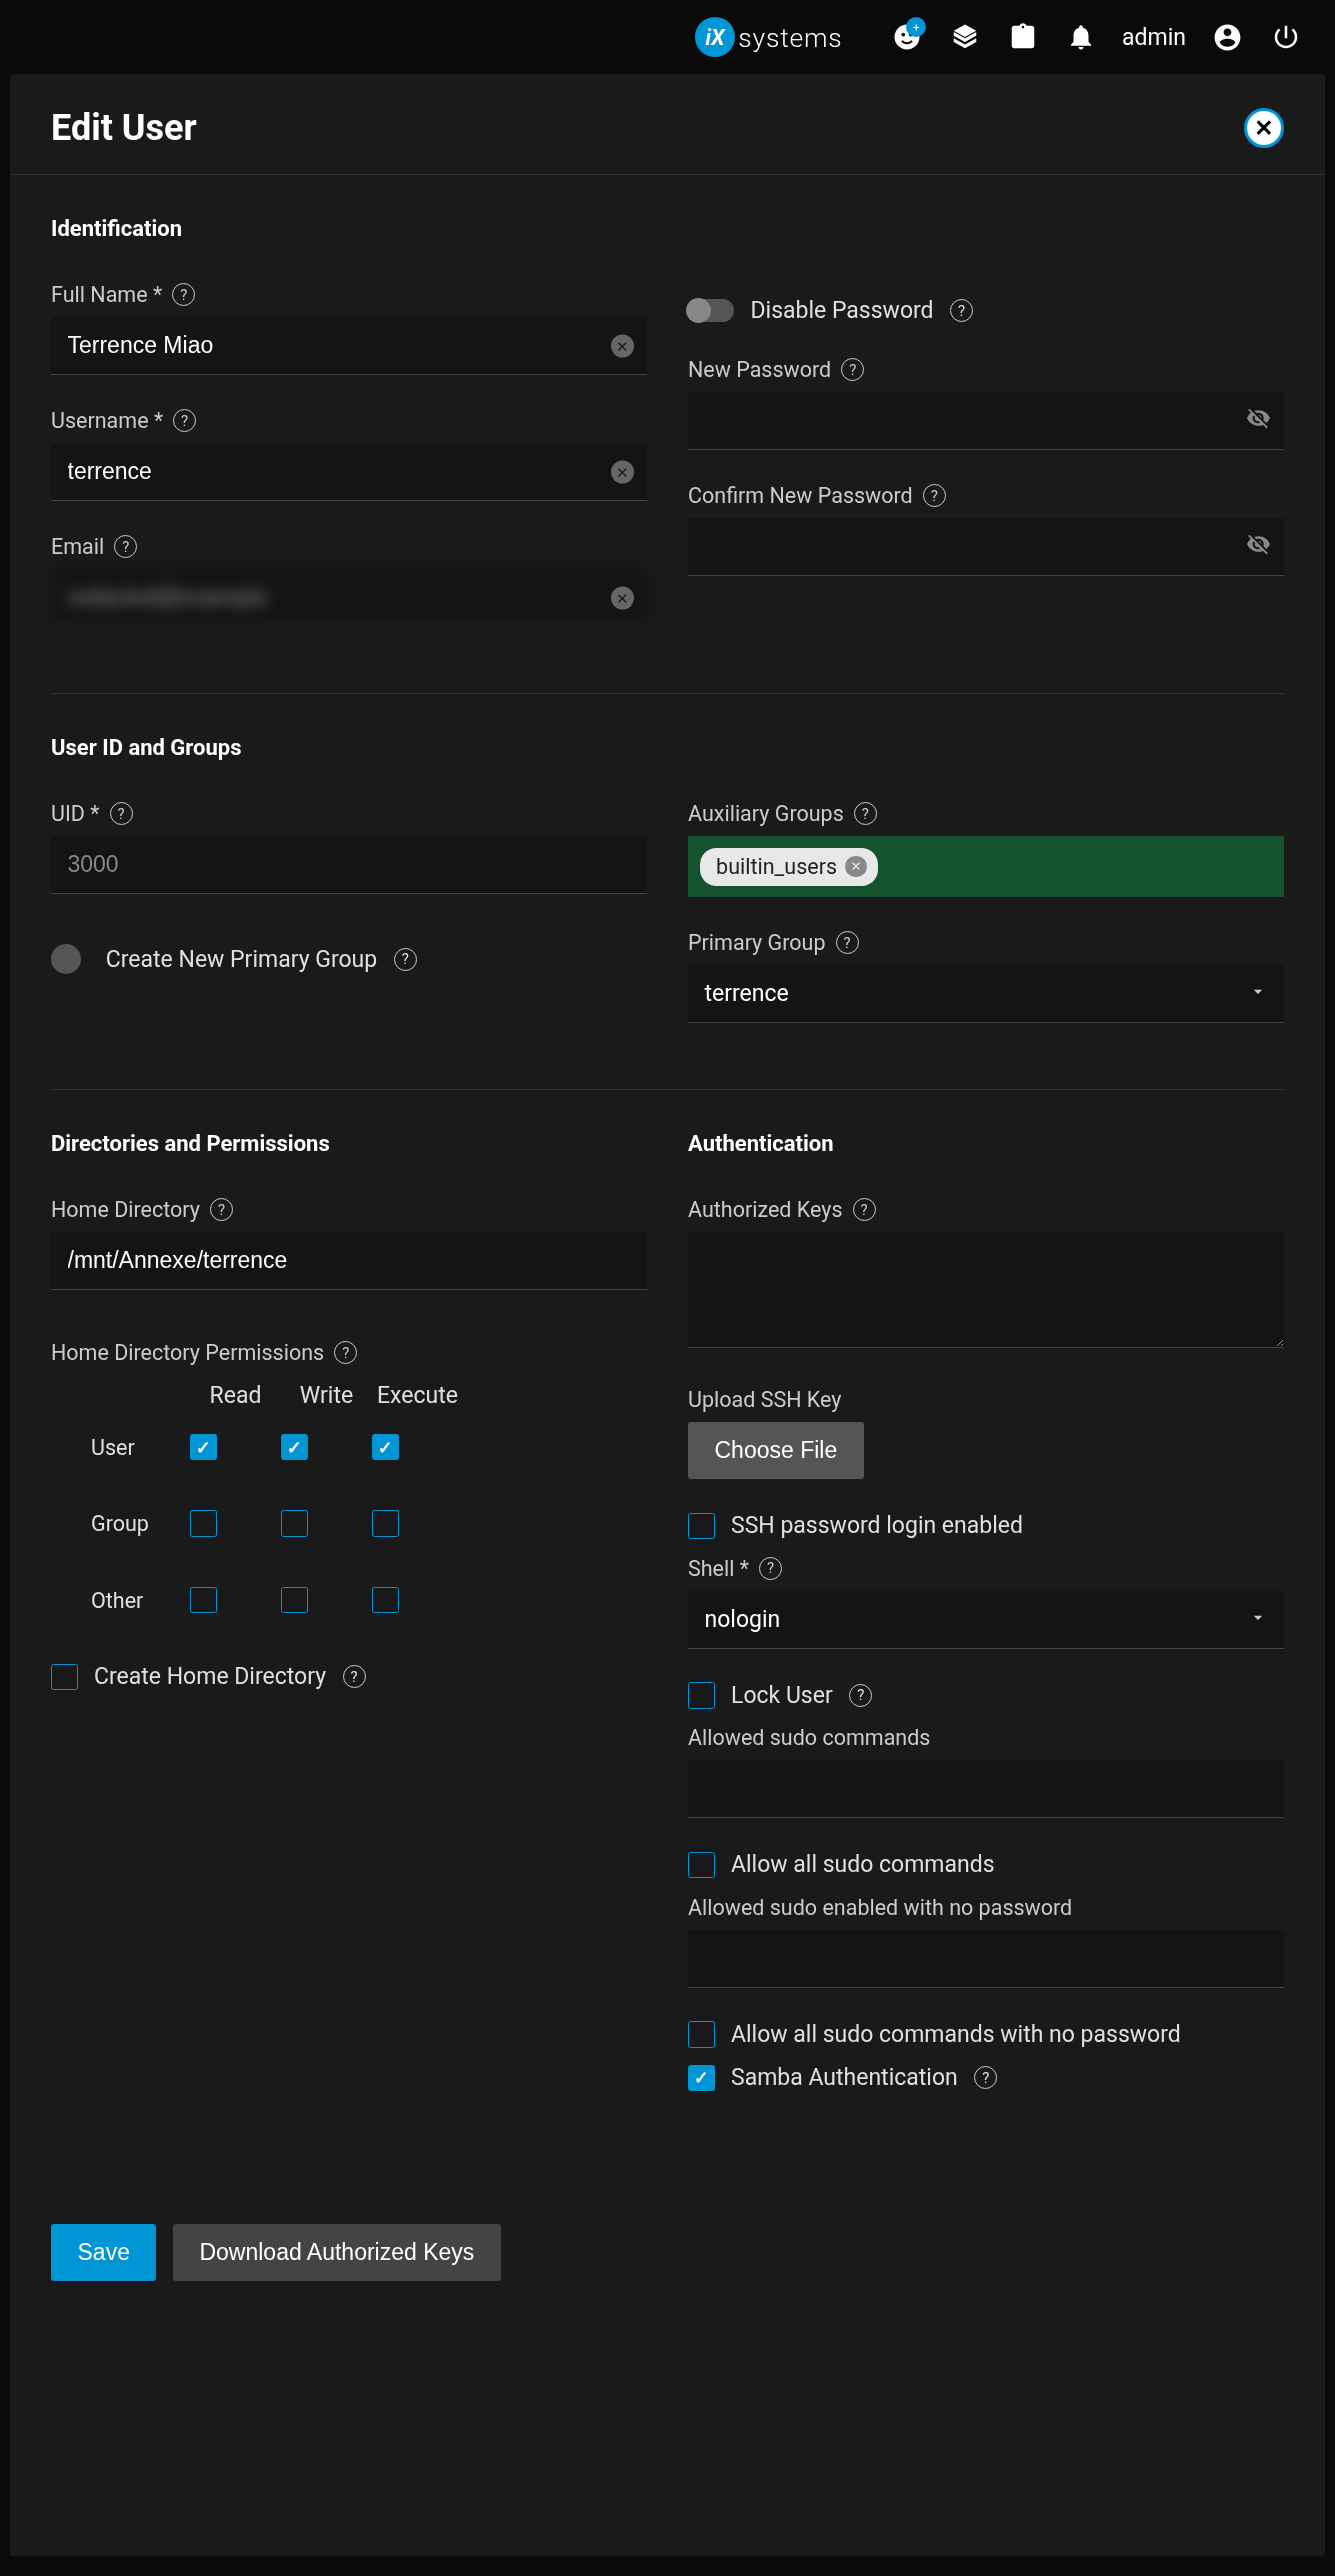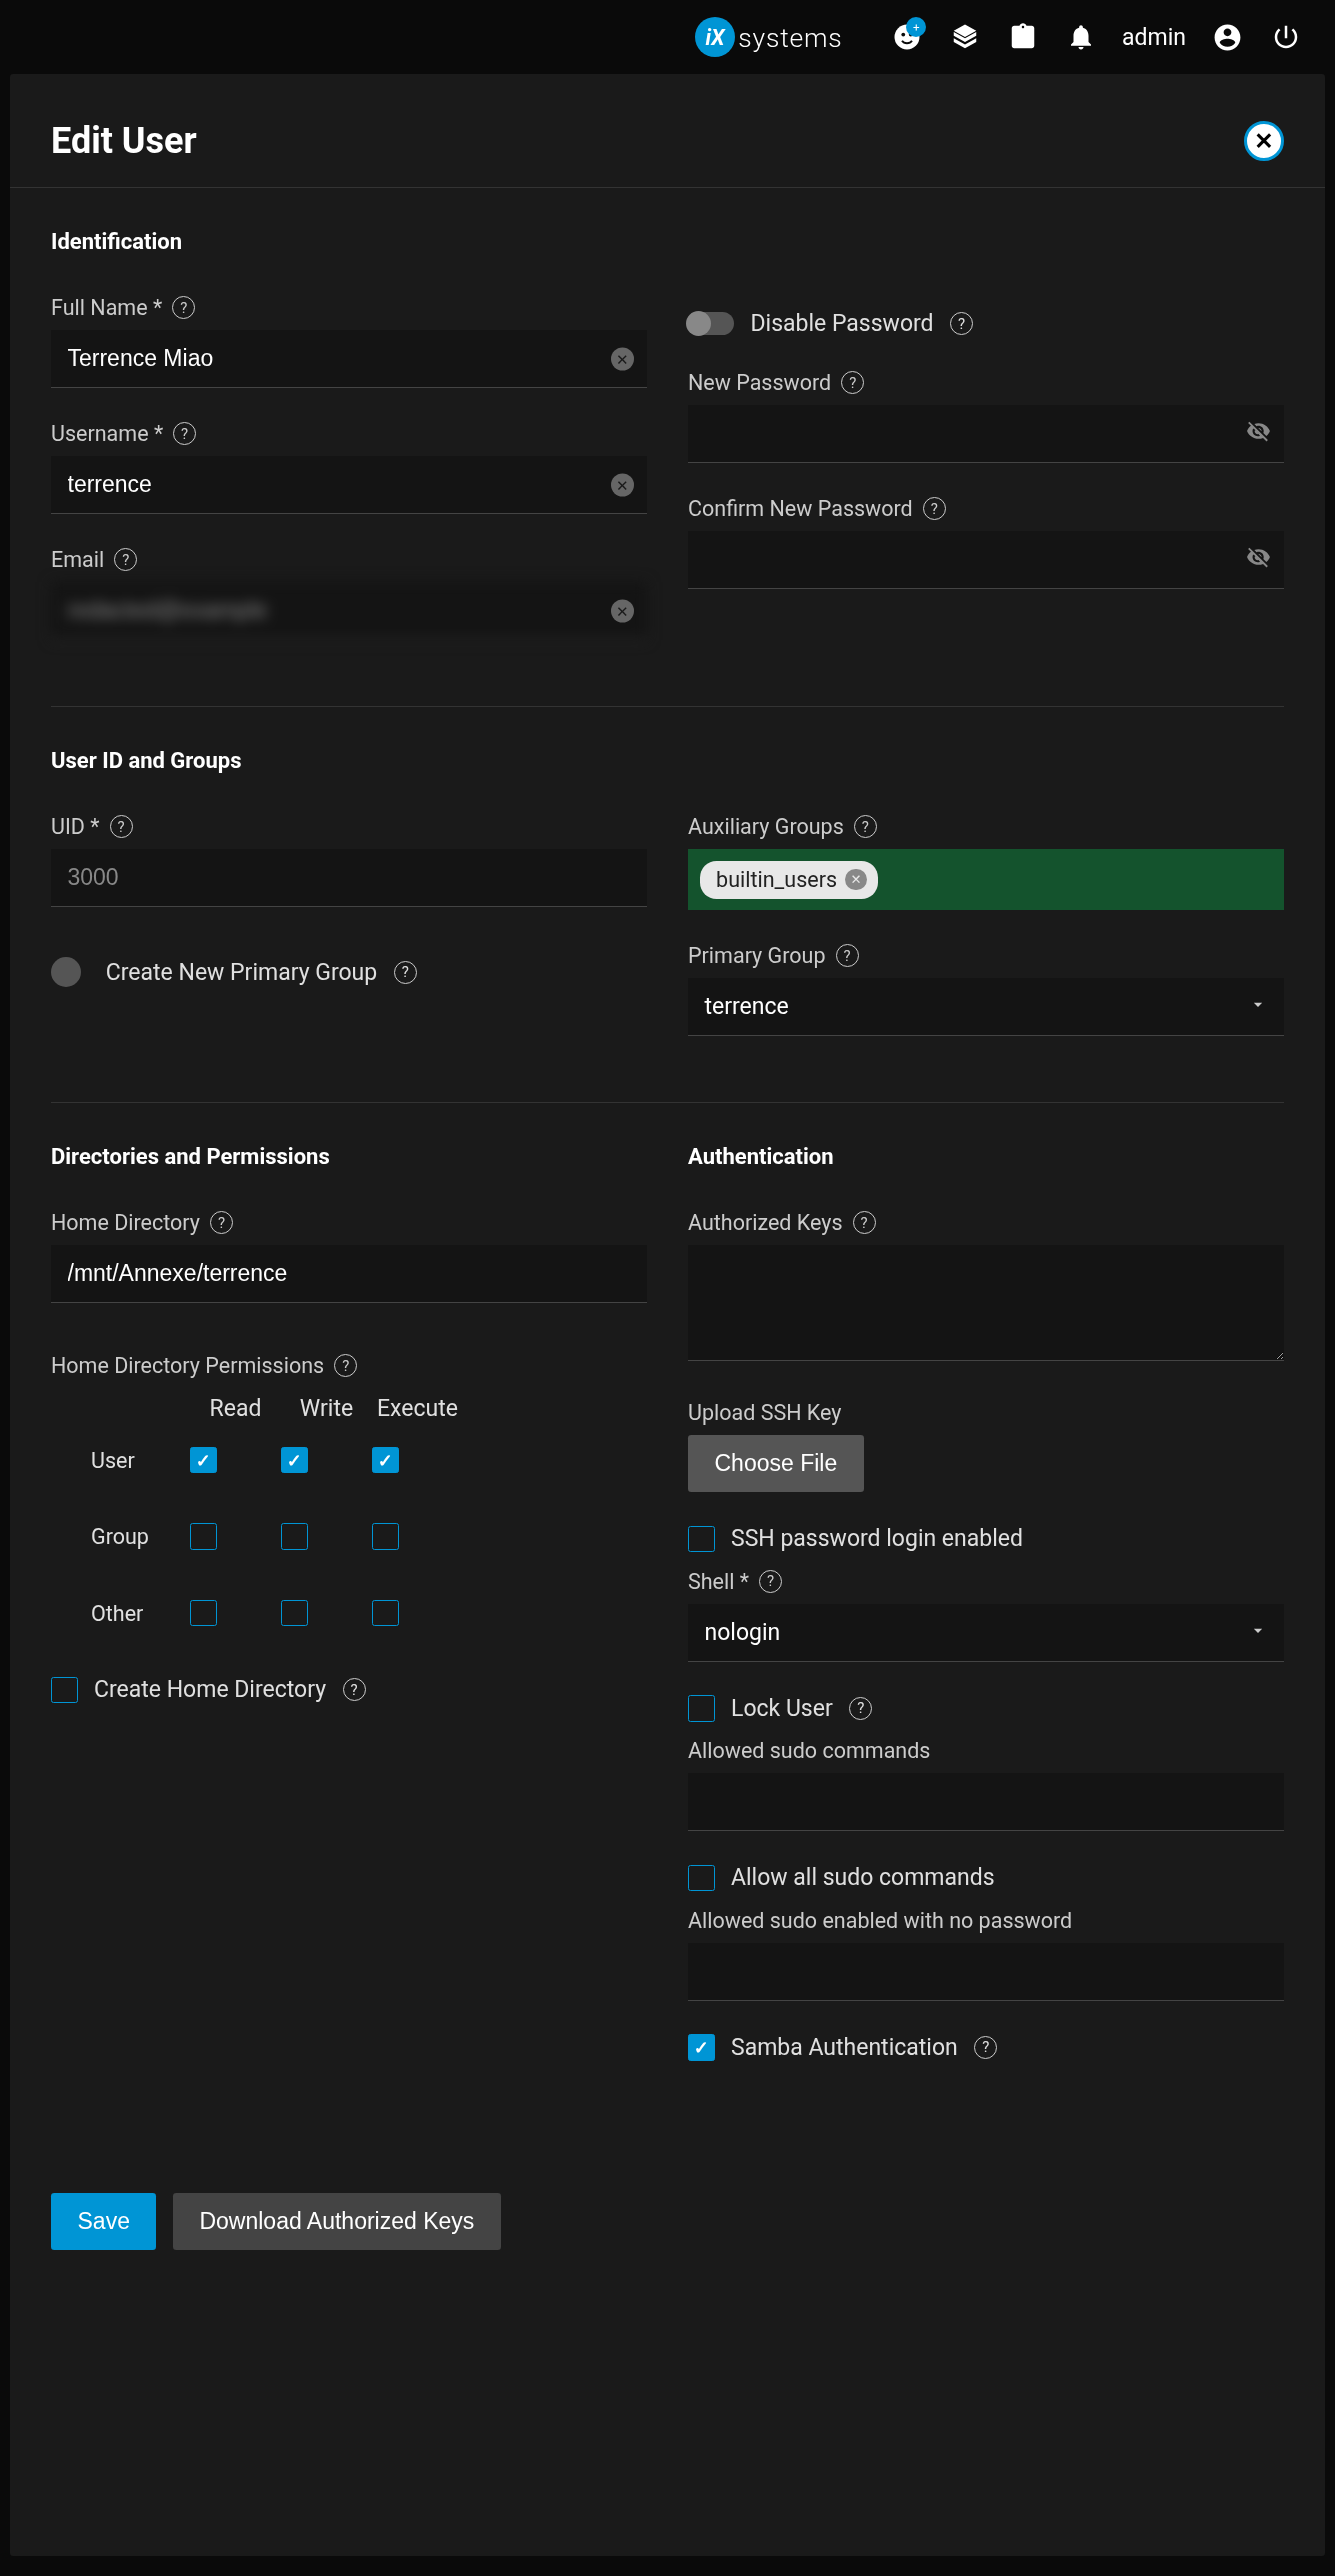--- a/index.html
+++ b/index.html
@@ -75,21 +75,21 @@
     .panel {
       background: #1a1a1a;
       margin: 0 10px;
       border-radius: 3.3px;
       min-height: 2482px;
     }
     .panel-header {
       display: flex;
       justify-content: space-between;
       align-items: center;
-      padding: 46px 41px 25px;
+      padding: 33px 41px 25px;
     }
     .panel-title {
       font-size: 36px;
       font-weight: 700;
       color: #fff;
     }
     .close-btn {
       width: 40px;
       height: 40px;
       border: 3.3px solid #0095d5;
@@ -626,20 +626,24 @@
         </div>
         <div class="checkbox-row">
           <div class="checkbox"></div>
           <span>Allow all sudo commands</span>
         </div>
         <div class="field">
           <div class="field-label">Allowed sudo enabled with no password</div>
           <input class="text-input" style="">
         </div>
         <div class="checkbox-row">
+          <div class="checkbox"></div>
+          <span>Allow all sudo commands with no password</span>
+        </div>
+        <div class="checkbox-row">
           <div class="checkbox checked"></div>
           <span>Samba Authentication</span>
           <span class="help-icon">?</span>
         </div>
       </div>
     </div>
 
     <div class="footer-actions">
       <button class="btn btn-primary">Save</button>
       <button class="btn btn-secondary">Download Authorized Keys</button>

